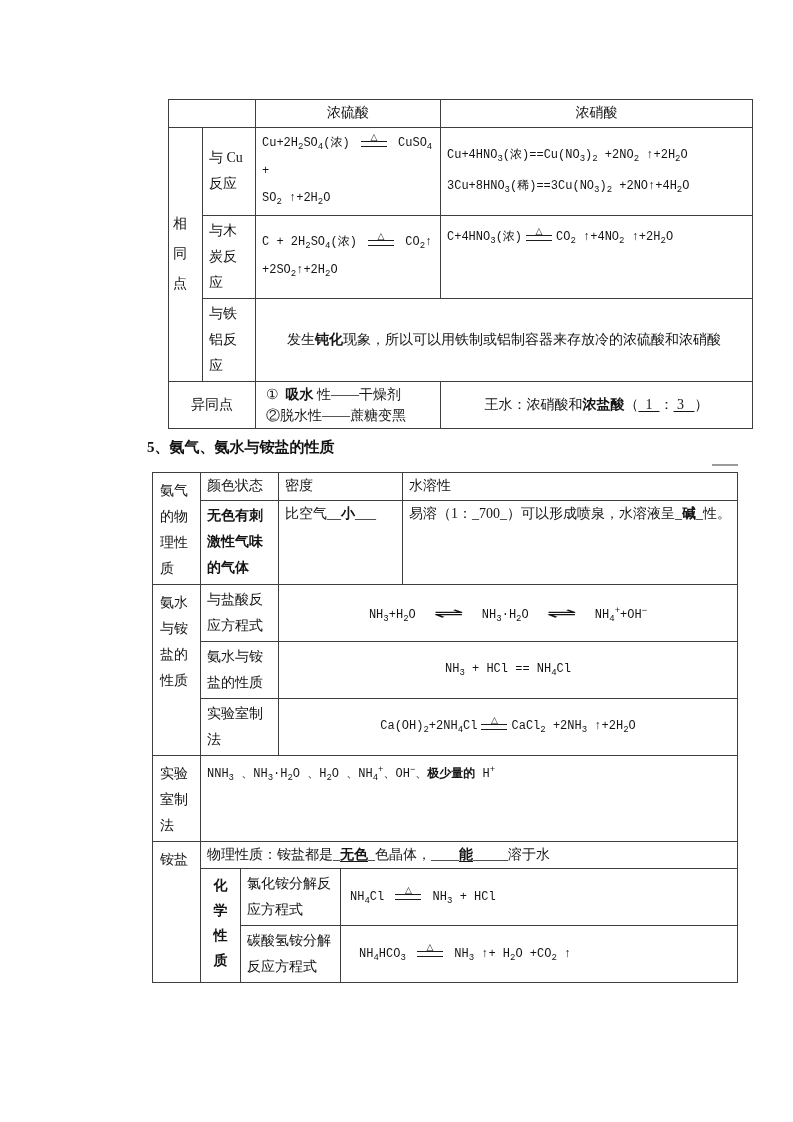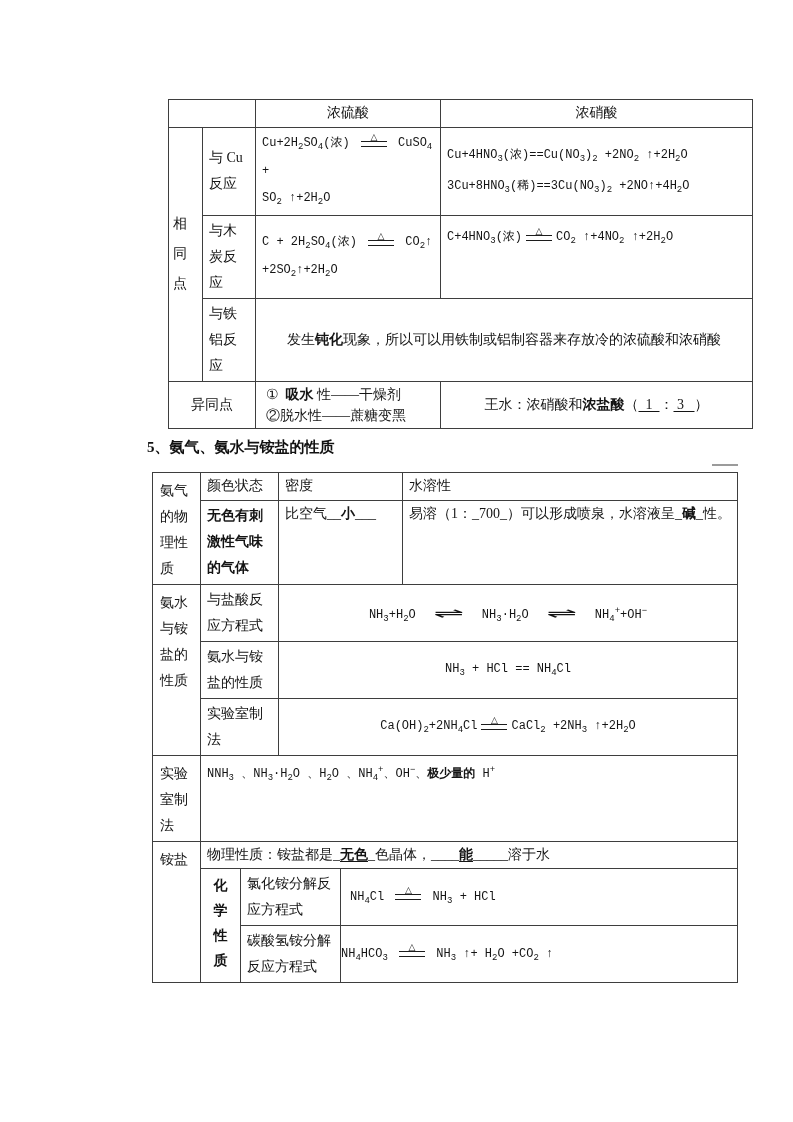--- a/index.html
+++ b/index.html
@@ -146,21 +146,21 @@
     <tr style="height:53px">
       <td rowspan="2" class="onechar">化学性质</td>
       <td colspan="2" class="sublab left">氯化铵分解反应方程式</td>
       <td colspan="2" class="eq left" style="padding-left:9px">NH<sub>4</sub>Cl <span class="deq">
               <span class="tri">△</span>
               <span class="dl"></span>
             </span> NH<sub>3</sub> + HCl</td>
     </tr>
     <tr style="height:50px">
       <td colspan="2" class="sublab left">碳酸氢铵分解反应方程式</td>
-      <td colspan="2" class="eq left" style="padding-left:0">NH<sub>4</sub>HCO<sub>3</sub> <span class="deq">
+      <td colspan="2" class="eq left" style="padding-left:18px">NH<sub>4</sub>HCO<sub>3</sub> <span class="deq">
               <span class="tri">△</span>
               <span class="dl"></span>
             </span> NH<sub>3</sub> ↑+ H<sub>2</sub>O +CO<sub>2</sub> ↑</td>
     </tr>
   </tbody>
     </table>
 
 </div>
 
 </body></html>

